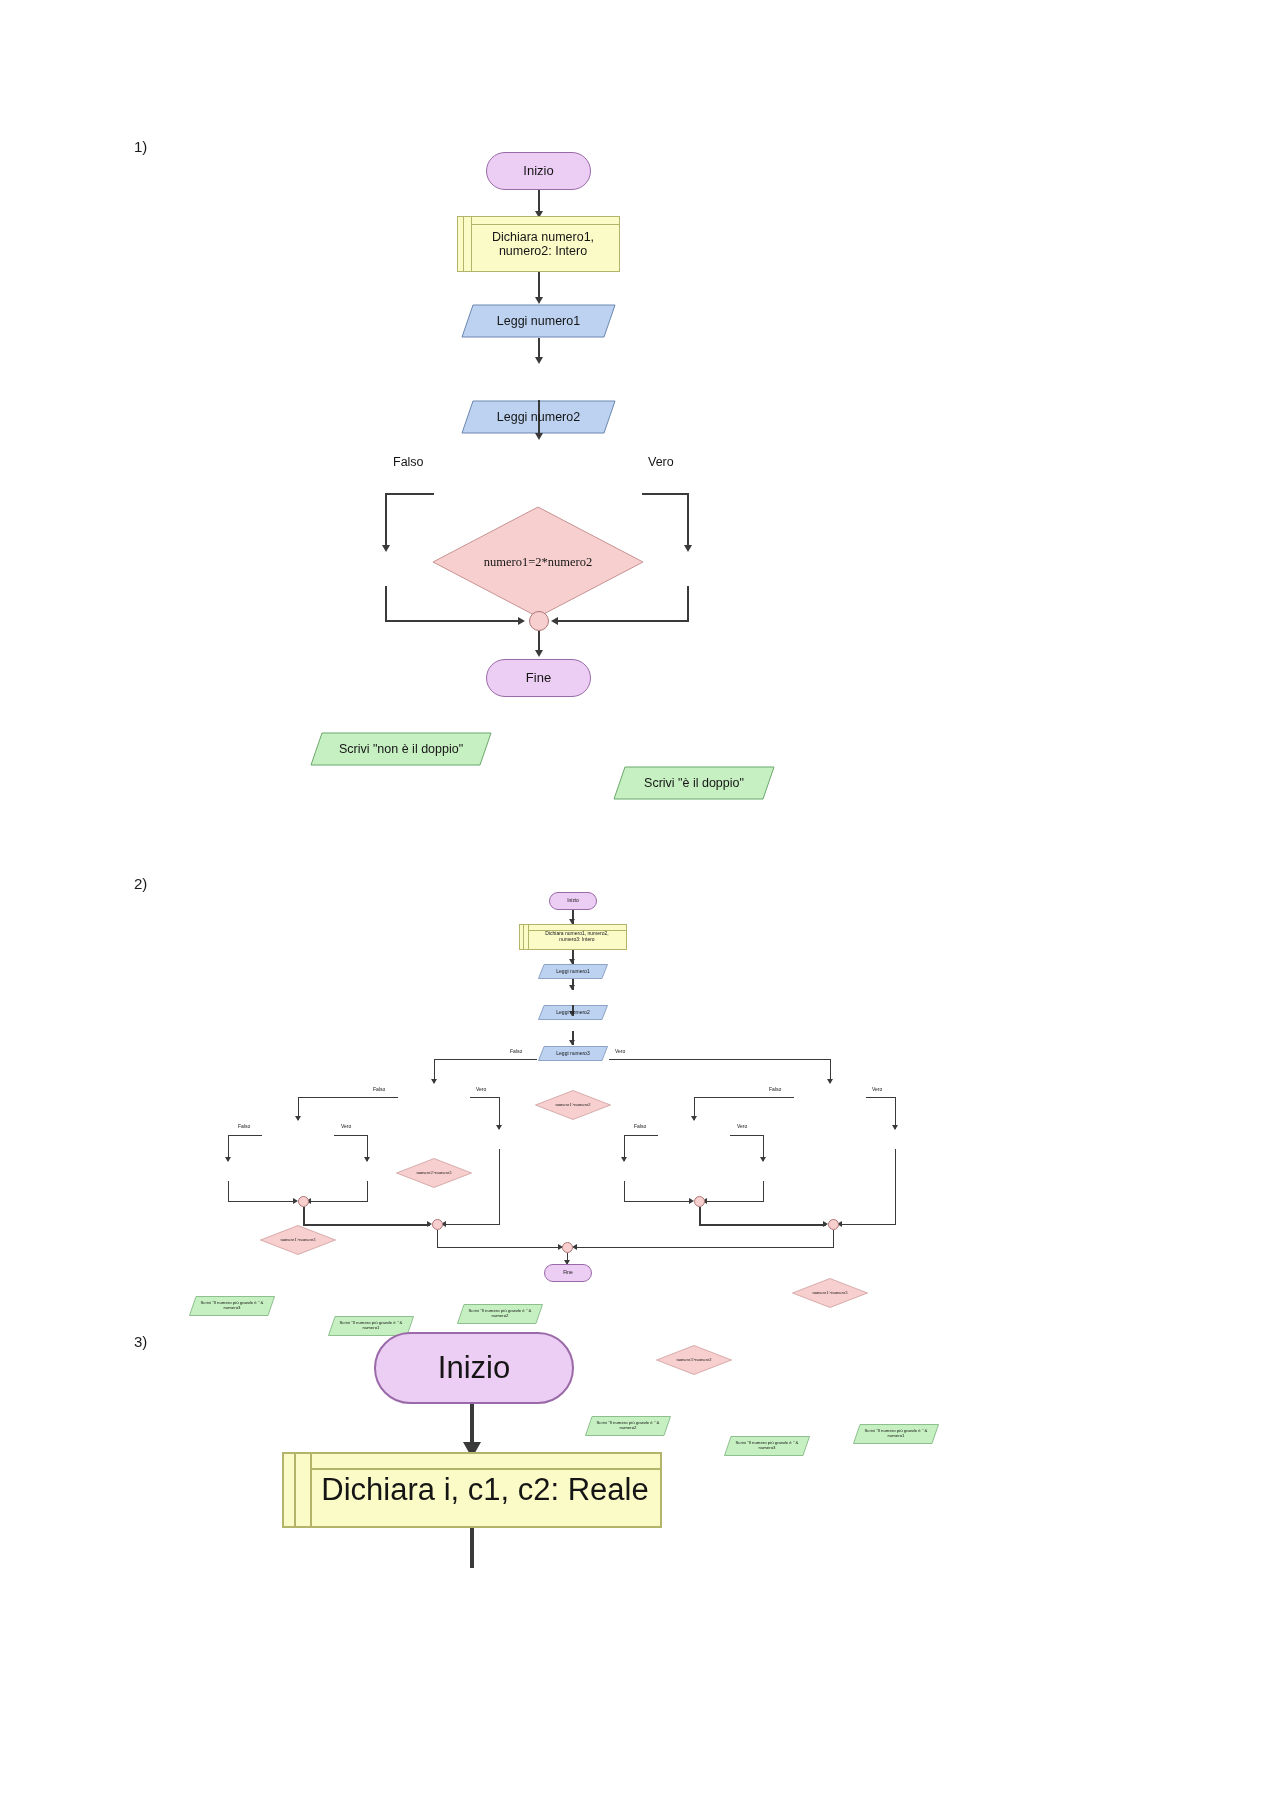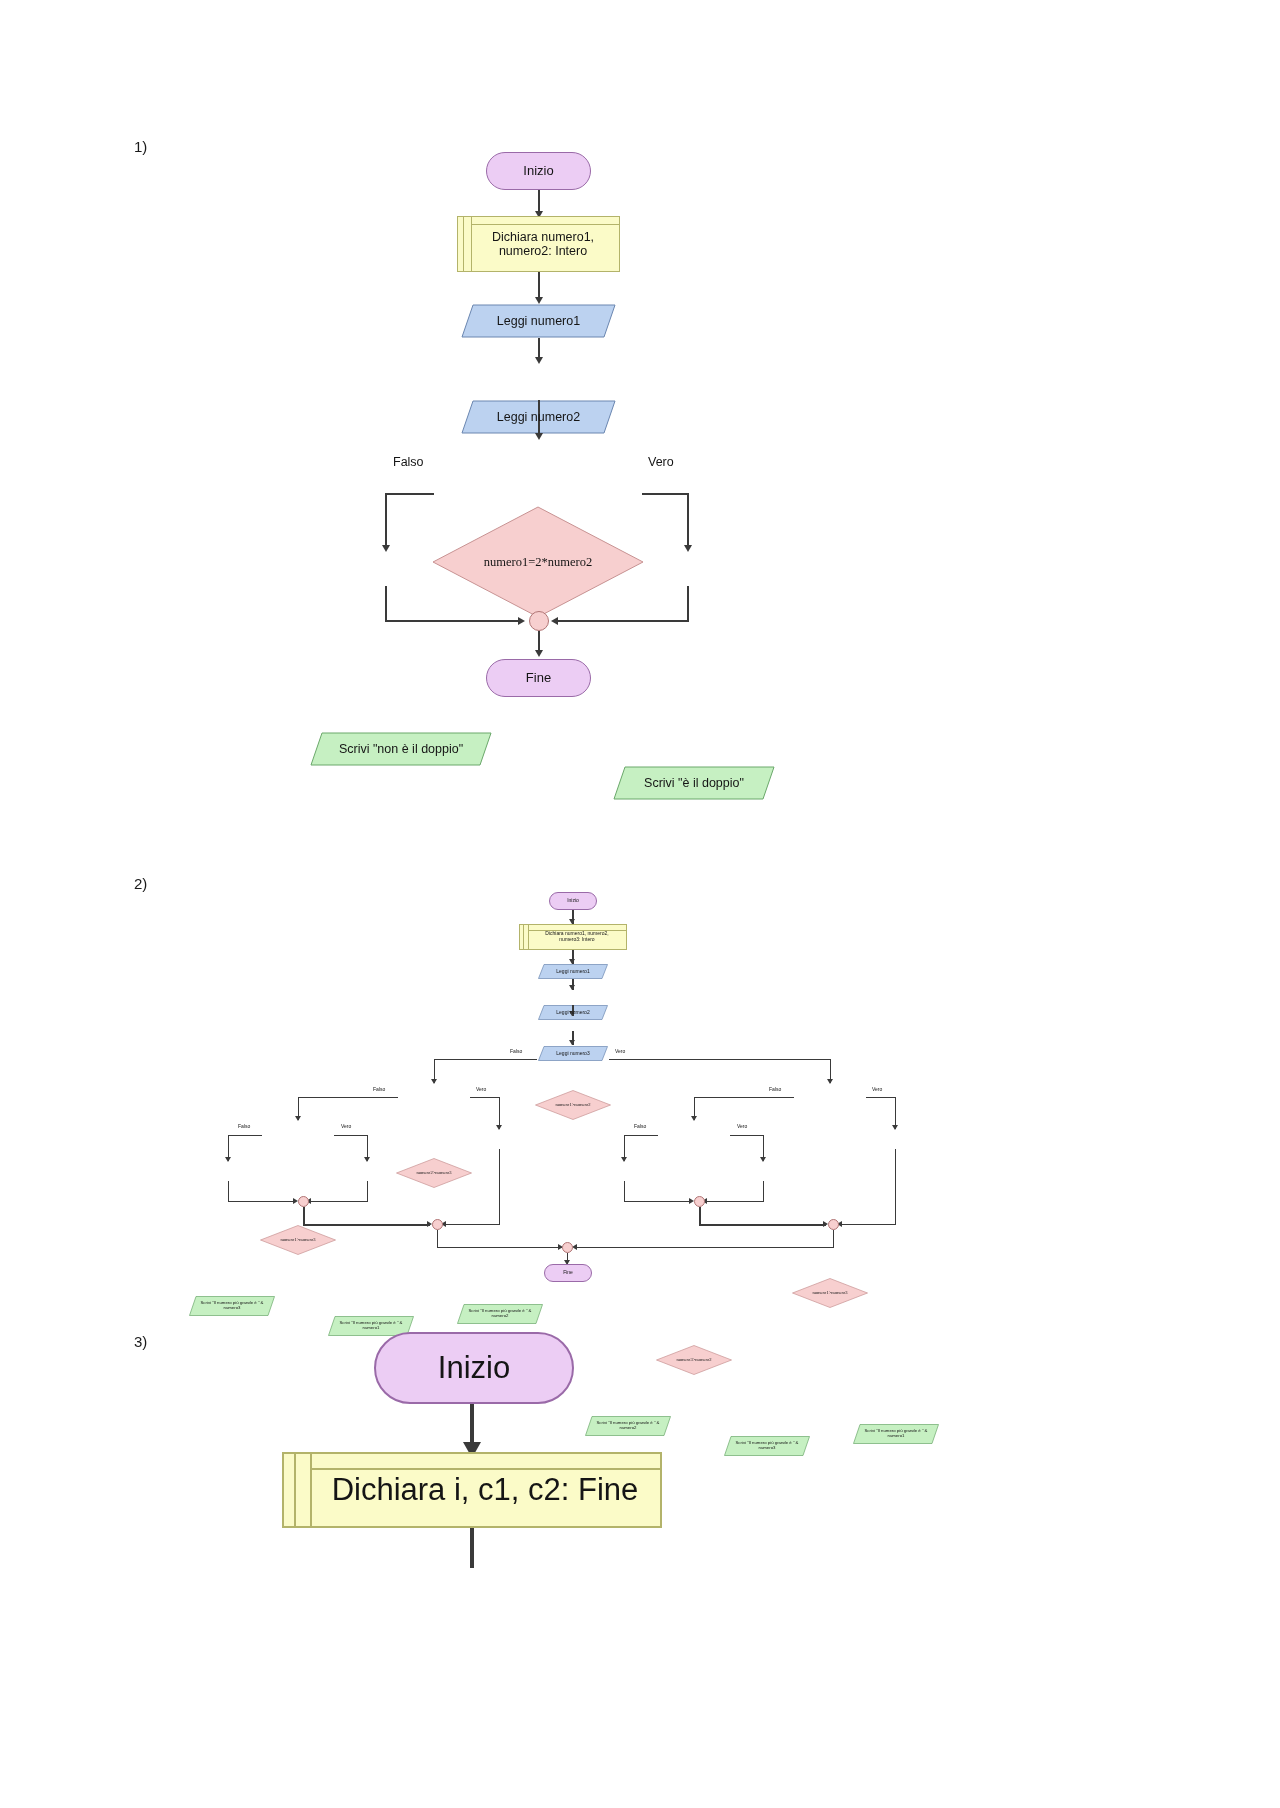--- a/index.html
+++ b/index.html
@@ -464,18 +464,18 @@
     <div class="node terminal" style="left:374px; top:32px; width:200px; height:72px; font-size:31px; border-width:2px;">
       <span>Inizio</span>
     </div>
     <div class="edge v" style="left:470px; top:104px; height:48px; width:4px;"></div>
     <div class="arrow down" style="left:463px; top:142px; border-left-width:9px; border-right-width:9px; border-top-width:16px;"></div>
 
     <div class="node declare" style="left:282px; top:152px; width:380px; height:76px; font-size:31px; border-width:2px;">
       <span class="bar-a" style="width:10px; border-right-width:2px;"></span>
       <span class="bar-b" style="left:12px; width:14px; border-right-width:2px;"></span>
       <span class="top-rule" style="left:26px; top:14px; border-top-width:2px;"></span>
-      <span class="dtext" style="padding-left:26px;">Dichiara i, c1, c2: Fine</span>
+      <span class="dtext" style="padding-left:26px;">Dichiara i, c1, c2: Reale</span>
     </div>
     <div class="edge v" style="left:470px; top:228px; height:40px; width:4px;"></div>
   </div>
 
 </div>
 
 </body></html>

